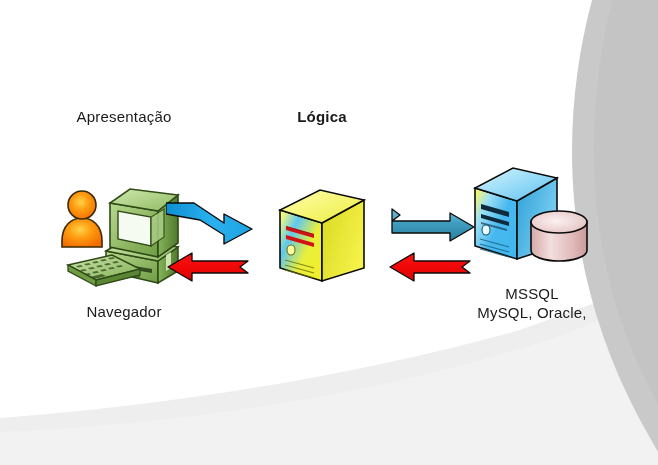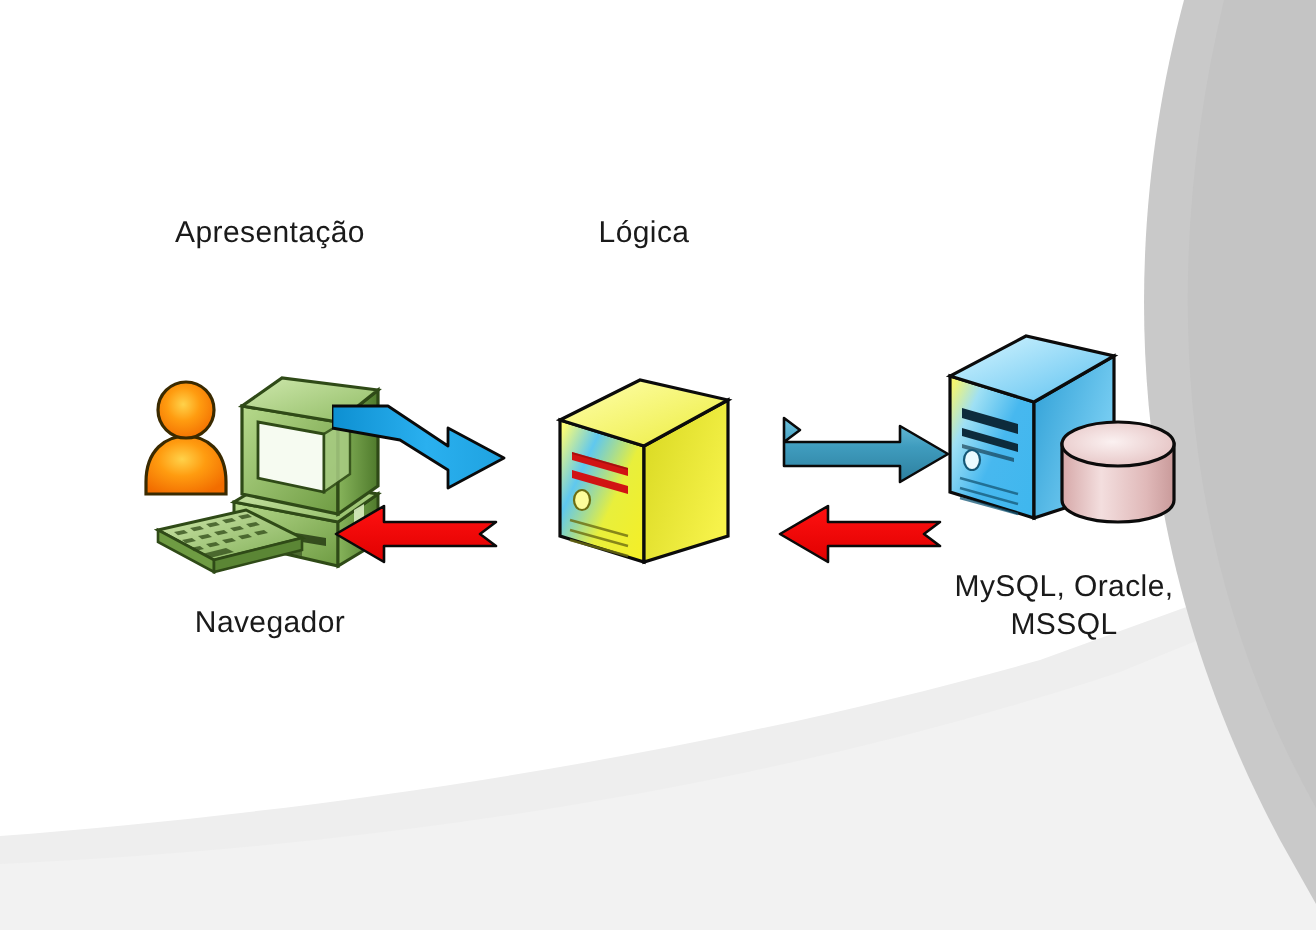--- a/index.html
+++ b/index.html
@@ -24,22 +24,22 @@
     width: 658px; height: 465px;
     pointer-events: none;
   }
   
   .tier {
     position: absolute;
     top: 108px;
     width: 180px;
     text-align: center;
   }
-  .tier-presentation { left: 45px; }
-  .tier-logic        { left: 232px; }
+  .tier-presentation { left: 34px; }
+  .tier-logic        { left: 232px; font-weight: bold; }
   .tier-data         { left: 442px; }
 
   .tier-title {
     font-size: 15px;
     color: #1a1a1a;
     line-height: 18px;
     letter-spacing: 0.2px;
   }
   .tier-figure {
     position: relative;
@@ -304,18 +304,18 @@
 
           <g>
             <path d="M64,60 L64,88 C64,95 78,99 92,99 C106,99 120,95 120,88 L120,60 Z" fill="url(#gCylBody)" stroke="#0b0b0b" stroke-width="1.6"></path>
             <ellipse cx="92" cy="60" rx="28" ry="11" fill="url(#gCylTop)" stroke="#0b0b0b" stroke-width="1.6"></ellipse>
           </g>
         </svg>
       </div>
     </div>
 
     <div class="tier-caption">
+      <div>MSSQL</div>
       <div>MySQL, Oracle,</div>
-      <div>MSSQL</div>
     </div>
   </div>
 
 </div>
 
 </body></html>

